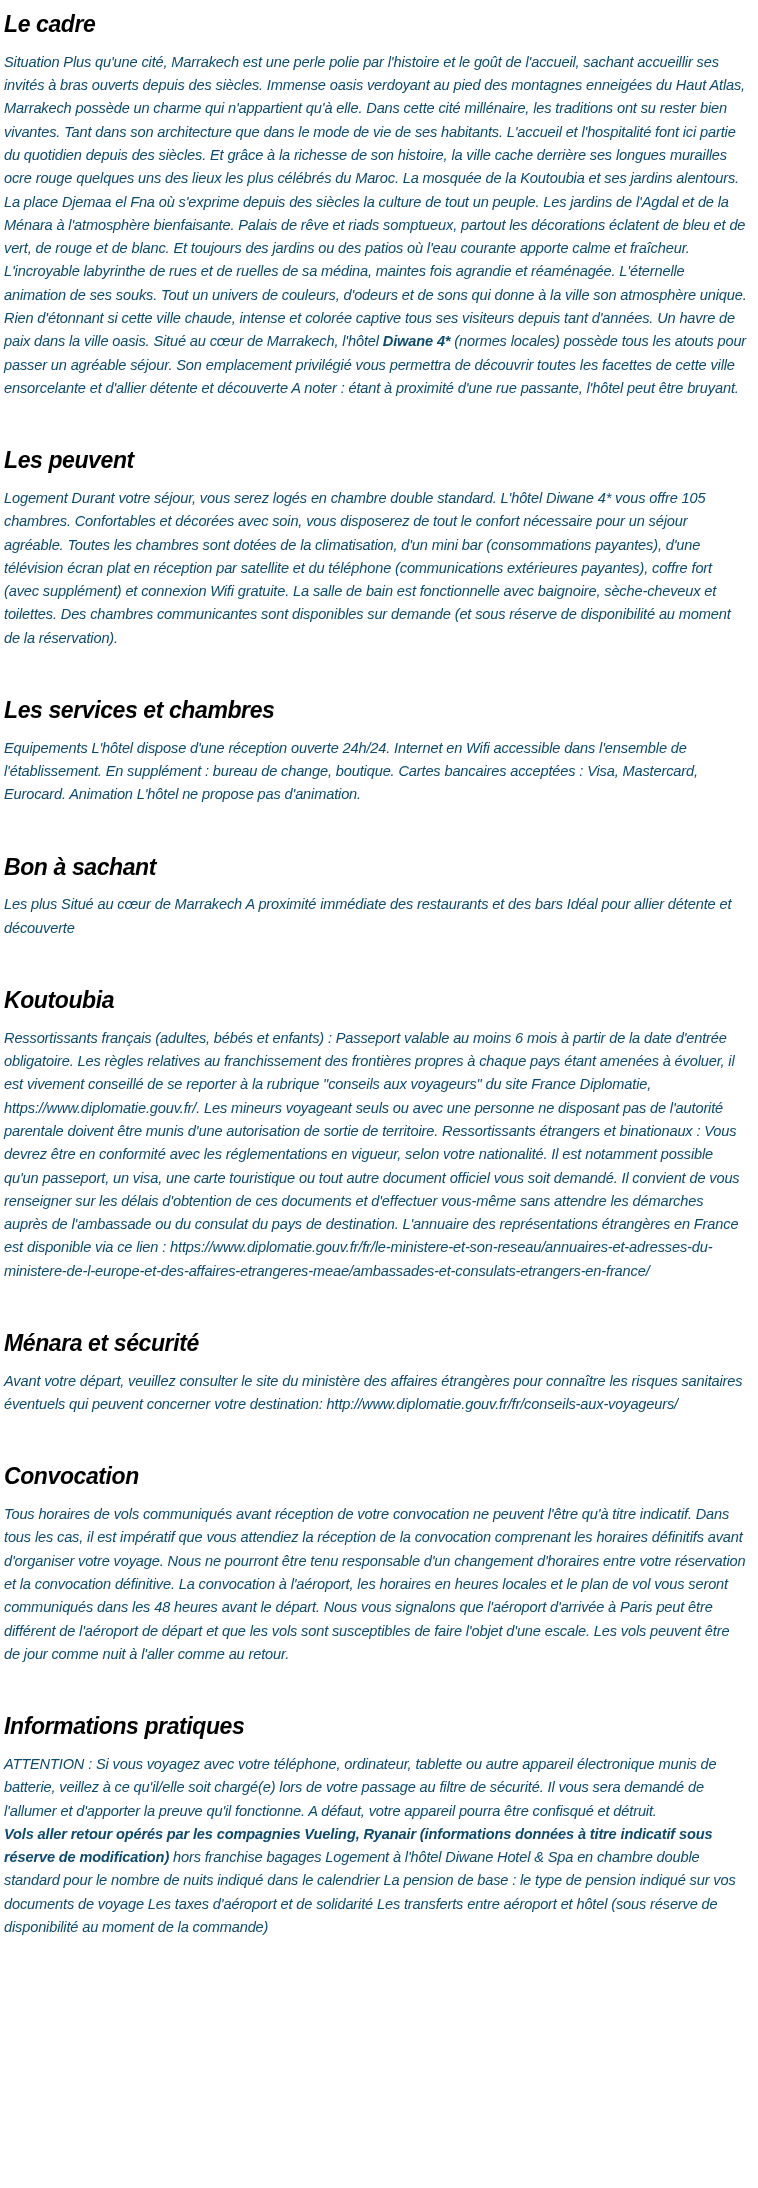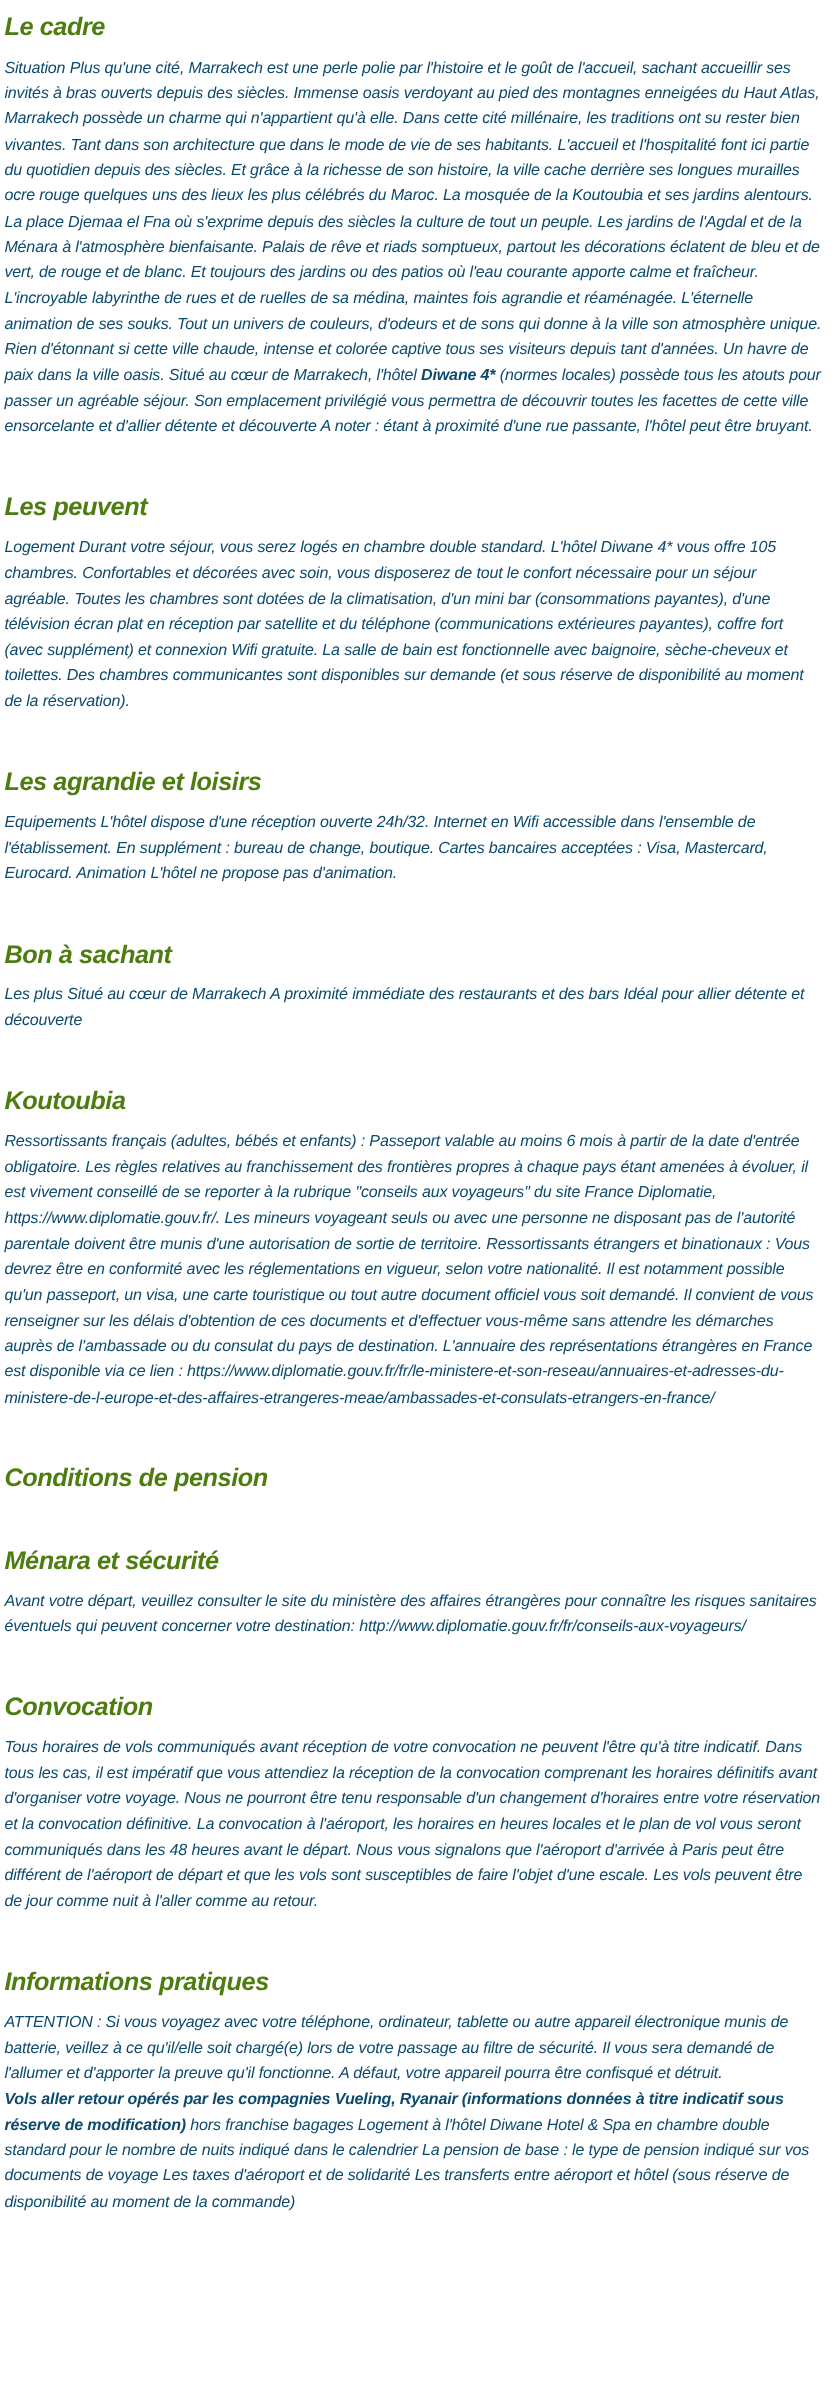--- a/index.html
+++ b/index.html
@@ -8,21 +8,21 @@
     background: #ffffff;
   }
   body {
     width: 758px;
     font-family: "Liberation Sans", sans-serif;
   }
   .page {
     padding: 2px 10px 26px 4px;
   }
   .section-title {
-    color: #4d7c0f;
+    color: #000000;
     font-size: 23px;
     font-style: italic;
     font-weight: 700;
     letter-spacing: -0.4px;
     line-height: 1.25;
     margin: 46px 0 12px 0;
   }
   .section:first-child .section-title {
     margin-top: 8px;
   }
@@ -47,36 +47,35 @@
     <h2 class="section-title">Le cadre</h2>
     <p class="section-body"><span>Situation Plus qu'une cité, Marrakech est une perle polie par l'histoire et le goût de l'accueil, sachant accueillir ses invités à bras ouverts depuis des siècles. Immense oasis verdoyant au pied des montagnes enneigées du Haut Atlas, Marrakech possède un charme qui n'appartient qu'à elle. Dans cette cité millénaire, les traditions ont su rester bien vivantes. Tant dans son architecture que dans le mode de vie de ses habitants. L'accueil et l'hospitalité font ici partie du quotidien depuis des siècles. Et grâce à la richesse de son histoire, la ville cache derrière ses longues murailles ocre rouge quelques uns des lieux les plus célébrés du Maroc. La mosquée de la Koutoubia et ses jardins alentours. La place Djemaa el Fna où s'exprime depuis des siècles la culture de tout un peuple. Les jardins de l'Agdal et de la Ménara à l'atmosphère bienfaisante. Palais de rêve et riads somptueux, partout les décorations éclatent de bleu et de vert, de rouge et de blanc. Et toujours des jardins ou des patios où l'eau courante apporte calme et fraîcheur. L'incroyable labyrinthe de rues et de ruelles de sa médina, maintes fois agrandie et réaménagée. L'éternelle animation de ses souks. Tout un univers de couleurs, d'odeurs et de sons qui donne à la ville son atmosphère unique. Rien d'étonnant si cette ville chaude, intense et colorée captive tous ses visiteurs depuis tant d'années. Un havre de paix dans la ville oasis. Situé au cœur de Marrakech, l'hôtel </span><span class="seg-bold">Diwane 4*</span><span> (normes locales) possède tous les atouts pour passer un agréable séjour. Son emplacement privilégié vous permettra de découvrir toutes les facettes de cette ville ensorcelante et d'allier détente et découverte A noter : étant à proximité d'une rue passante, l'hôtel peut être bruyant.</span></p>
   </section>
 
   <section class="section">
     <h2 class="section-title">Les peuvent</h2>
     <p class="section-body">Logement Durant votre séjour, vous serez logés en chambre double standard. L'hôtel Diwane 4* vous offre 105 chambres. Confortables et décorées avec soin, vous disposerez de tout le confort nécessaire pour un séjour agréable. Toutes les chambres sont dotées de la climatisation, d'un mini bar (consommations payantes), d'une télévision écran plat en réception par satellite et du téléphone (communications extérieures payantes), coffre fort (avec supplément) et connexion Wifi gratuite. La salle de bain est fonctionnelle avec baignoire, sèche-cheveux et toilettes. Des chambres communicantes sont disponibles sur demande (et sous réserve de disponibilité au moment de la réservation).</p>
   </section>
 
   <section class="section">
-    <h2 class="section-title">Les agrandie et loisirs</h2>
-    <p class="section-body">Equipements L'hôtel dispose d'une réception ouverte 24h/32. Internet en Wifi accessible dans l'ensemble de l'établissement. En supplément : bureau de change, boutique. Cartes bancaires acceptées : Visa, Mastercard, Eurocard. Animation L'hôtel ne propose pas d'animation.</p>
+    <h2 class="section-title">Les services et chambres</h2>
+    <p class="section-body">Equipements L'hôtel dispose d'une réception ouverte 24h/24. Internet en Wifi accessible dans l'ensemble de l'établissement. En supplément : bureau de change, boutique. Cartes bancaires acceptées : Visa, Mastercard, Eurocard. Animation L'hôtel ne propose pas d'animation.</p>
   </section>
 
   <section class="section">
     <h2 class="section-title">Bon à sachant</h2>
     <p class="section-body">Les plus Situé au cœur de Marrakech A proximité immédiate des restaurants et des bars Idéal pour allier détente et découverte</p>
   </section>
 
   <section class="section">
     <h2 class="section-title">Koutoubia</h2>
     <p class="section-body">Ressortissants français (adultes, bébés et enfants) : Passeport valable au moins 6 mois à partir de la date d'entrée obligatoire. Les règles relatives au franchissement des frontières propres à chaque pays étant amenées à évoluer, il est vivement conseillé de se reporter à la rubrique "conseils aux voyageurs" du site France Diplomatie, https://www.diplomatie.gouv.fr/. Les mineurs voyageant seuls ou avec une personne ne disposant pas de l'autorité parentale doivent être munis d'une autorisation de sortie de territoire. Ressortissants étrangers et binationaux : Vous devrez être en conformité avec les réglementations en vigueur, selon votre nationalité. Il est notamment possible qu'un passeport, un visa, une carte touristique ou tout autre document officiel vous soit demandé. Il convient de vous renseigner sur les délais d'obtention de ces documents et d'effectuer vous-même sans attendre les démarches auprès de l'ambassade ou du consulat du pays de destination. L'annuaire des représentations étrangères en France est disponible via ce lien : https://www.diplomatie.gouv.fr/fr/le-ministere-et-son-reseau/annuaires-et-adresses-du-ministere-de-l-europe-et-des-affaires-etrangeres-meae/ambassades-et-consulats-etrangers-en-france/</p>
   </section>
 
   <section class="section">
-    <h2 class="section-title">Conditions de pension</h2>
   </section>
 
   <section class="section">
     <h2 class="section-title">Ménara et sécurité</h2>
     <p class="section-body">Avant votre départ, veuillez consulter le site du ministère des affaires étrangères pour connaître les risques sanitaires éventuels qui peuvent concerner votre destination: http://www.diplomatie.gouv.fr/fr/conseils-aux-voyageurs/</p>
   </section>
 
   <section class="section">
     <h2 class="section-title">Convocation</h2>
     <p class="section-body">Tous horaires de vols communiqués avant réception de votre convocation ne peuvent l'être qu'à titre indicatif. Dans tous les cas, il est impératif que vous attendiez la réception de la convocation comprenant les horaires définitifs avant d'organiser votre voyage. Nous ne pourront être tenu responsable d'un changement d'horaires entre votre réservation et la convocation définitive. La convocation à l'aéroport, les horaires en heures locales et le plan de vol vous seront communiqués dans les 48 heures avant le départ. Nous vous signalons que l'aéroport d'arrivée à Paris peut être différent de l'aéroport de départ et que les vols sont susceptibles de faire l'objet d'une escale. Les vols peuvent être de jour comme nuit à l'aller comme au retour.</p>

